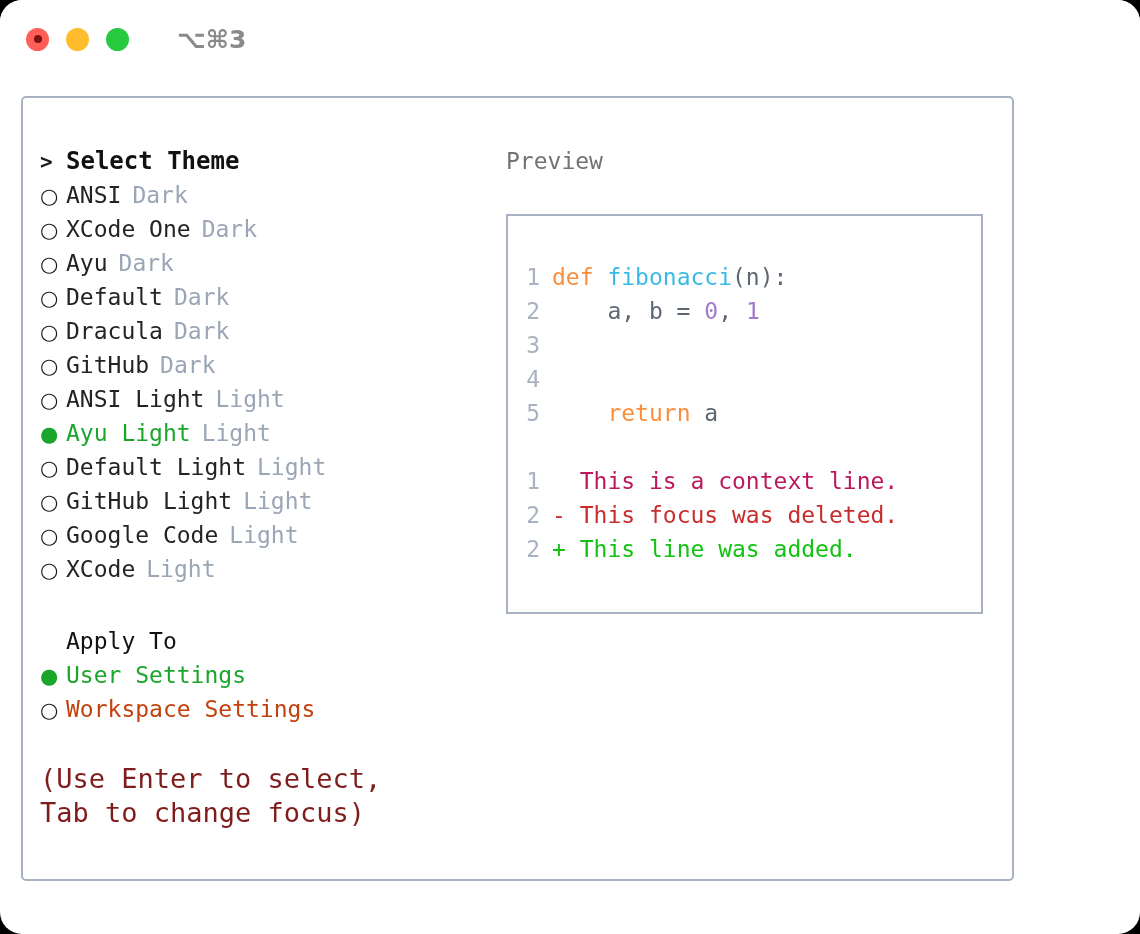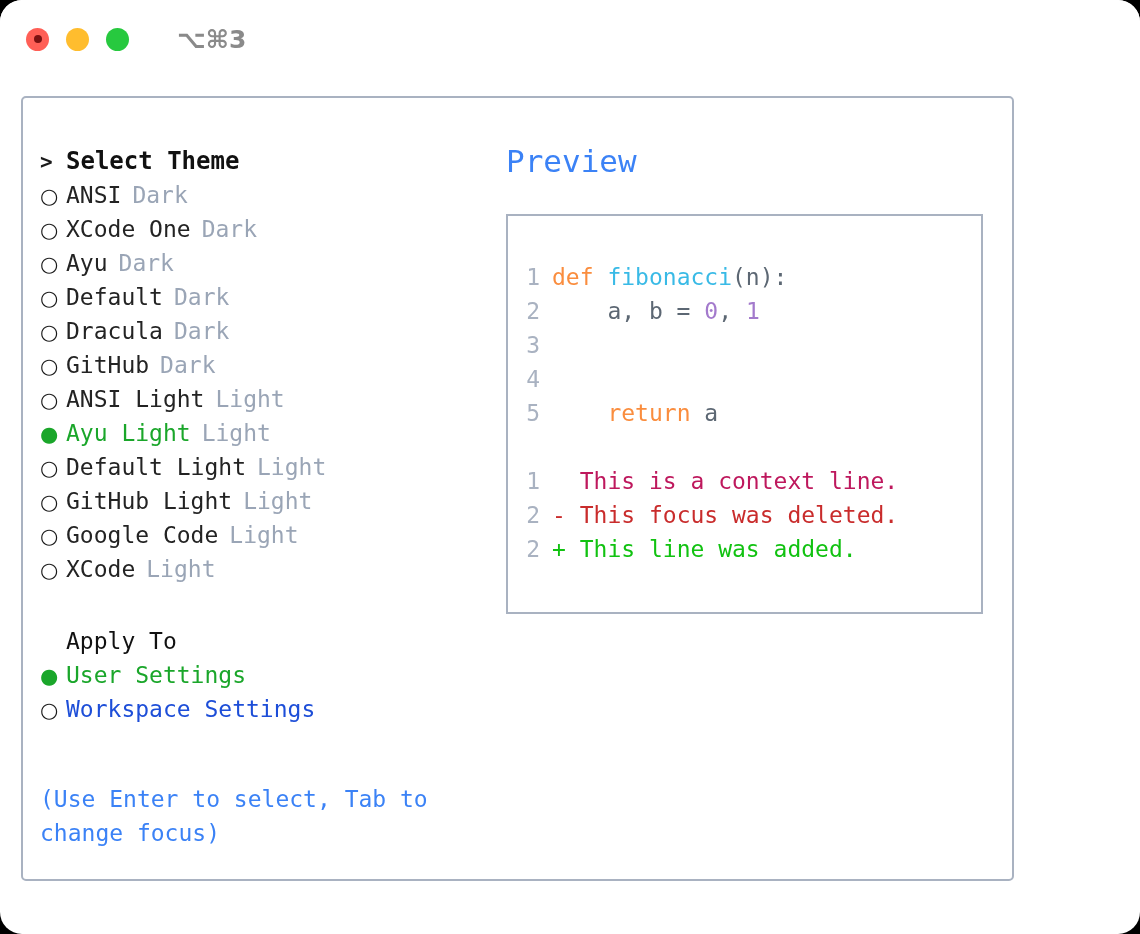--- a/index.html
+++ b/index.html
@@ -101,40 +101,40 @@
   #select-theme-header .marker { font-weight: bold; font-family: "DejaVu Sans Mono", monospace; }
 
   .theme-name { color: #232323; }
   .theme-name.selected { color: #1aa62a; }
   .theme-kind { color: #9aa5b6; margin-left: 11px; }
 
   #apply-to-block { margin-top: 38px; }
   #apply-to-header { color: #111111; }
   #apply-to-header .marker { color: transparent; }
 
-  .apply-label { color: #1d4ed8; }
+  .apply-label { color: #c2410c; }
   .apply-label.selected { color: #1aa62a; }
 
   #hint-text {
-    margin-top: 56px;
-    color: #3b82f6;
-    font-size: 23px;
+    margin-top: 36px;
+    color: #7f1d1d;
+    font-size: 27px;
     line-height: 34px;
     width: 400px;
   }
 
   
   #right-column {
     flex: 1;
     padding-left: 13px;
   }
 
   #preview-header {
-    font-size: 31px;
-    color: #3b82f6;
+    font-size: 23px;
+    color: #737373;
     line-height: 34px;
     margin-bottom: 36px;
   }
 
   #preview-box {
     width: 477px;
     height: 400px;
     border: 2px solid #a9b2c1;
     background: #ffffff;
     padding: 44px 0 0 14px;

